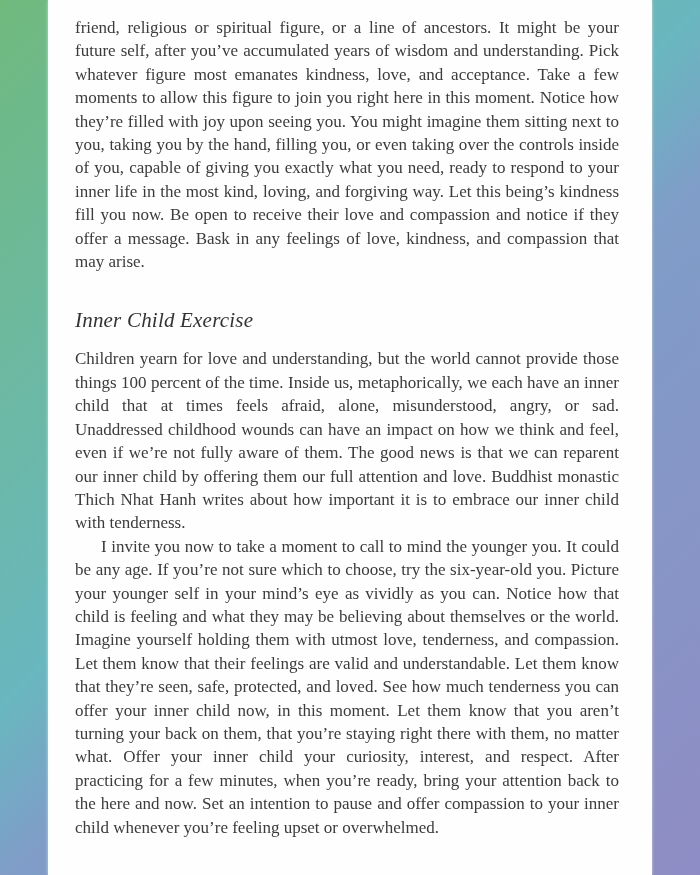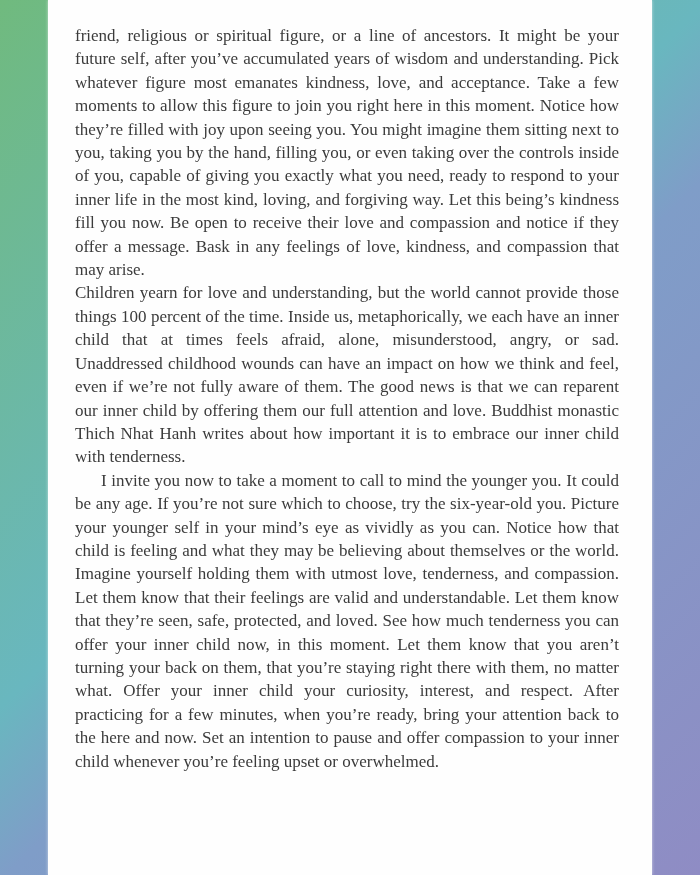--- a/index.html
+++ b/index.html
@@ -19,21 +19,21 @@
       position: absolute;
       left: 48px;
       top: 0;
       width: 604px;
       height: 875px;
       background: #fefefe;
       box-shadow: 0 0 3px rgba(255,255,255,0.6);
     }
     .text-block {
       box-sizing: border-box;
-      padding: 24px 33px 0 27px;
+      padding: 16px 33px 0 27px;
       font-family: "Liberation Serif", "DejaVu Serif", serif;
       font-size: 17px;
       line-height: 23.4px;
       color: #3b3b3b;
       text-align: justify;
       hyphens: auto;
       -webkit-hyphens: auto;
     }
     .text-block p {
       margin: 0;
@@ -54,17 +54,18 @@
       font-family: Liberation Serif, serif;
     }
   </style>
 </head>
 <body>
 
 <div class="backdrop">
   <div class="book-page">
     <div class="text-block">
       <p>friend, religious or spiritual figure, or a line of ancestors. It might be your future self, after you’ve accumulated years of wisdom and understanding. Pick whatever figure most emanates kindness, love, and acceptance. Take a few moments to allow this figure to join you right here in this moment. Notice how they’re filled with joy upon seeing you. You might imagine them sitting next to you, taking you by the hand, filling you, or even taking over the controls inside of you, capable of giving you exactly what you need, ready to respond to your inner life in the most kind, loving, and forgiving way. Let this being’s kindness fill you now. Be open to receive their love and compassion and notice if they offer a message. Bask in any feelings of love, kindness, and compassion that may arise.</p>
+      <h2 class="section-heading">Inner Child Exercise</h2>
       <p>Children yearn for love and understanding, but the world cannot provide those things 100 percent of the time. Inside us, metaphorically, we each have an inner child that at times feels afraid, alone, misunderstood, angry, or sad. Unaddressed childhood wounds can have an impact on how we think and feel, even if we’re not fully aware of them. The good news is that we can reparent our inner child by offering them our full attention and love. Buddhist monastic Thich Nhat Hanh writes about how important it is to embrace our inner child with tenderness.</p>
       <p class="indented">I invite you now to take a moment to call to mind the younger you. It could be any age. If you’re not sure which to choose, try the six-year-old you. Picture your younger self in your mind’s eye as vividly as you can. Notice how that child is feeling and what they may be believing about themselves or the world. Imagine yourself holding them with utmost love, tenderness, and compassion. Let them know that their feelings are valid and understandable. Let them know that they’re seen, safe, protected, and loved. See how much tenderness you can offer your inner child now, in this moment. Let them know that you aren’t turning your back on them, that you’re staying right there with them, no matter what. Offer your inner child your curiosity, interest, and respect. After practicing for a few minutes, when you’re ready, bring your attention back to the here and now. Set an intention to pause and offer compassion to your inner child whenever you’re feeling upset or overwhelmed.</p>
     </div>
   </div>
 </div>
 
 </body></html>

